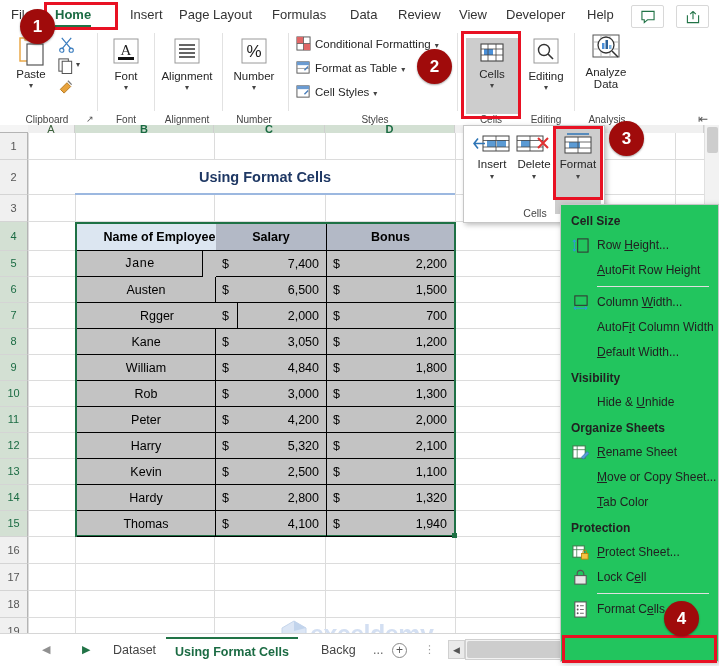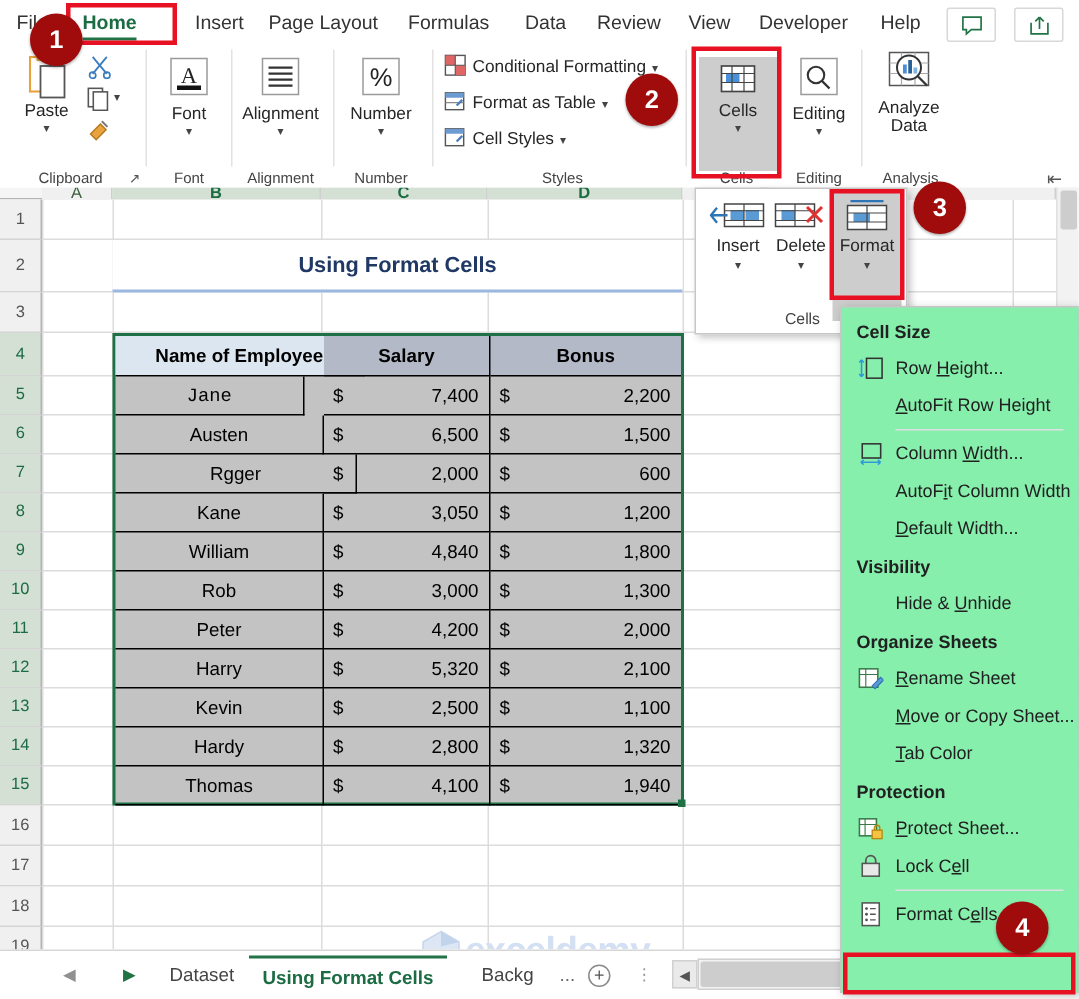--- a/index.html
+++ b/index.html
@@ -92,21 +92,21 @@
     position:absolute; left:463px; top:125px; width:142px; height:98px;
     background:#fff; border:1px solid #c6c6c6; box-shadow:2px 2px 5px rgba(0,0,0,.25);
     z-index:40;
   }
   .fbtn { position:absolute; top:6px; width:44px; text-align:center; cursor:default; }
   .fbtn .lbl { font-size:11.5px; color:#262626; display:block; line-height:13px; }
 
   
   #fmtmenu {
     position:absolute; left:560px; top:204px; width:159px; height:458px;
-    background:#86efac; border:1px solid #c6c6c6; box-shadow:2px 2px 6px rgba(0,0,0,.25);
+    background:#22c55e; border:1px solid #c6c6c6; box-shadow:2px 2px 6px rgba(0,0,0,.25);
     z-index:50; padding-top:3px;
   }
   .mheader {
     position:relative; font-size:12px; font-weight:bold; color:#212121;
     padding:6px 0 5px 10px; cursor:default;
   }
   .mitem {
     position:relative; height:25px; line-height:25px; font-size:12px; color:#212121;
     padding-left:36px; white-space:nowrap; cursor:default;
   }
@@ -409,21 +409,21 @@
           </div>
         </div>
         <div class="drow" style="top: 79px; height: 26px; width: 377px;">
           <div class="dcell c-name" style="left: 0px; width: 161px;">Rgger</div>
           <div class="dcell " style="left: 139px; width: 111px; position: absolute;">
             <span style="position: absolute; left: 6px;">$</span>
             <span style="position: absolute; right: 7px;">2,000</span>
           </div>
           <div class="dcell  last" style="left: 250px; width: 127px; position: absolute;">
             <span style="position: absolute; left: 6px;">$</span>
-            <span style="position: absolute; right: 7px;">600</span>
+            <span style="position: absolute; right: 7px;">700</span>
           </div>
         </div>
         <div class="drow" style="top: 105px; height: 26px; width: 377px;">
           <div class="dcell c-name" style="left: 0px; width: 139px;">Kane</div>
           <div class="dcell " style="left: 139px; width: 111px; position: absolute;">
             <span style="position: absolute; left: 6px;">$</span>
             <span style="position: absolute; right: 7px;">3,050</span>
           </div>
           <div class="dcell  last" style="left: 250px; width: 127px; position: absolute;">
             <span style="position: absolute; left: 6px;">$</span>

